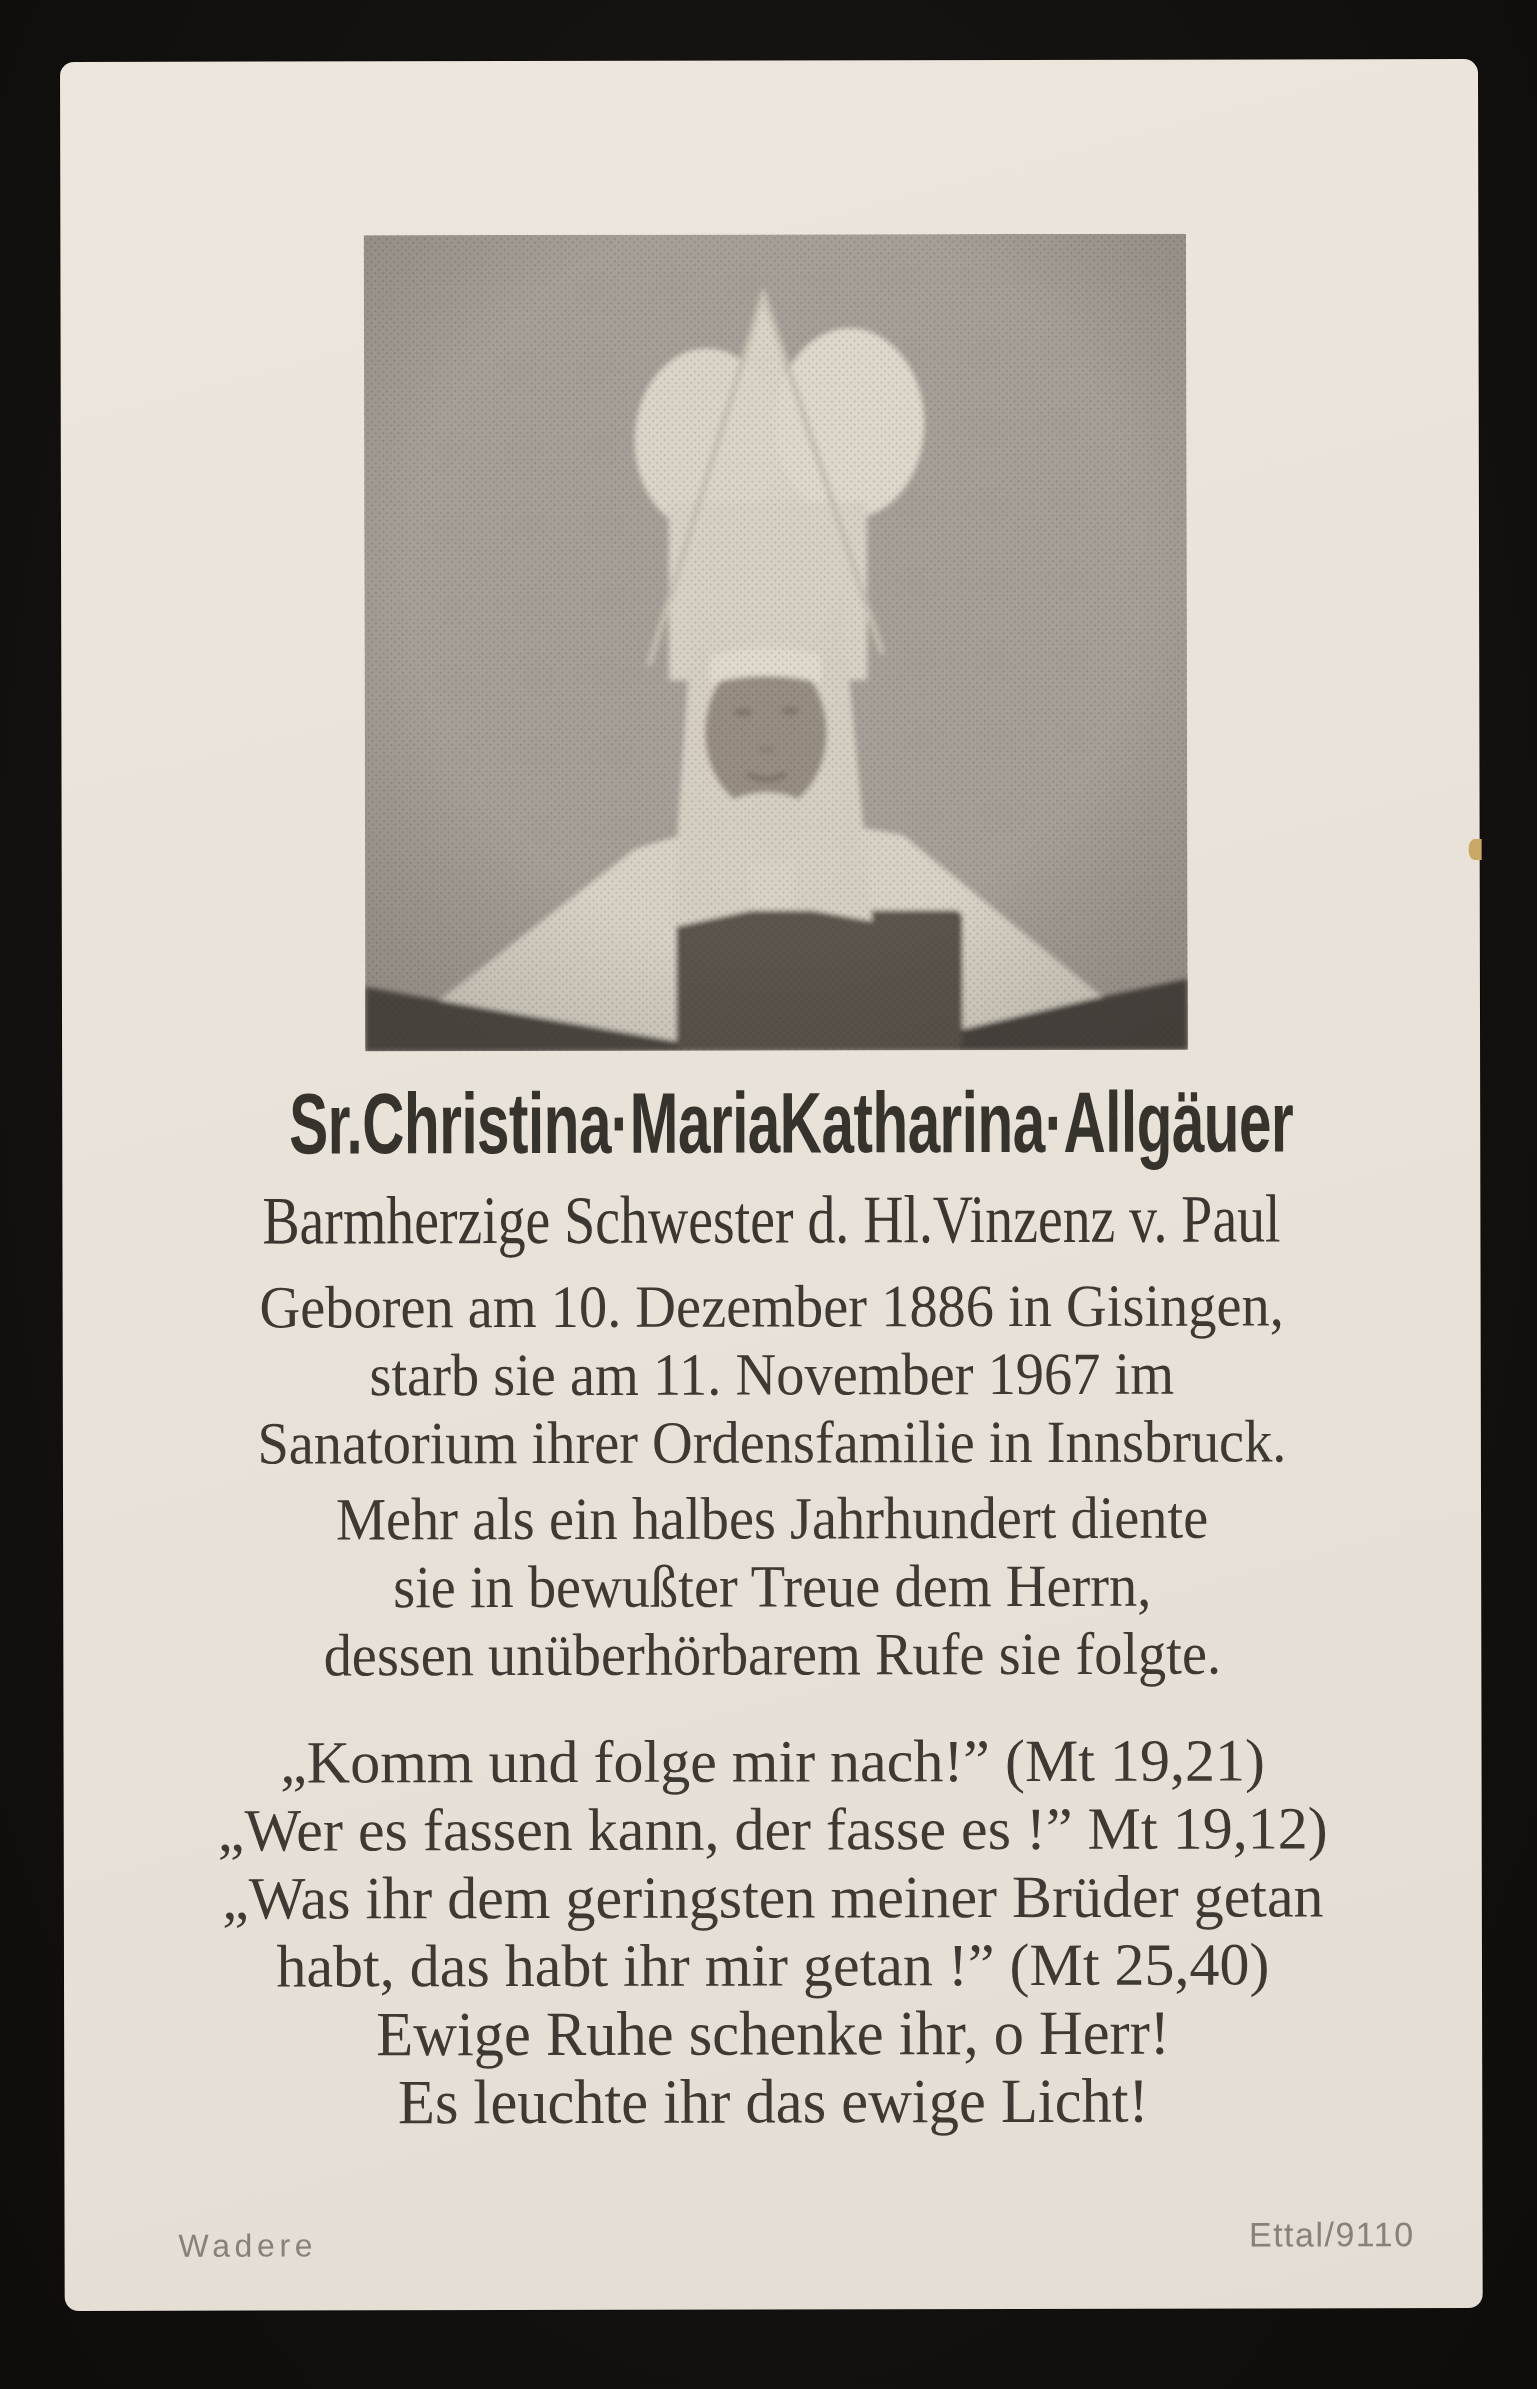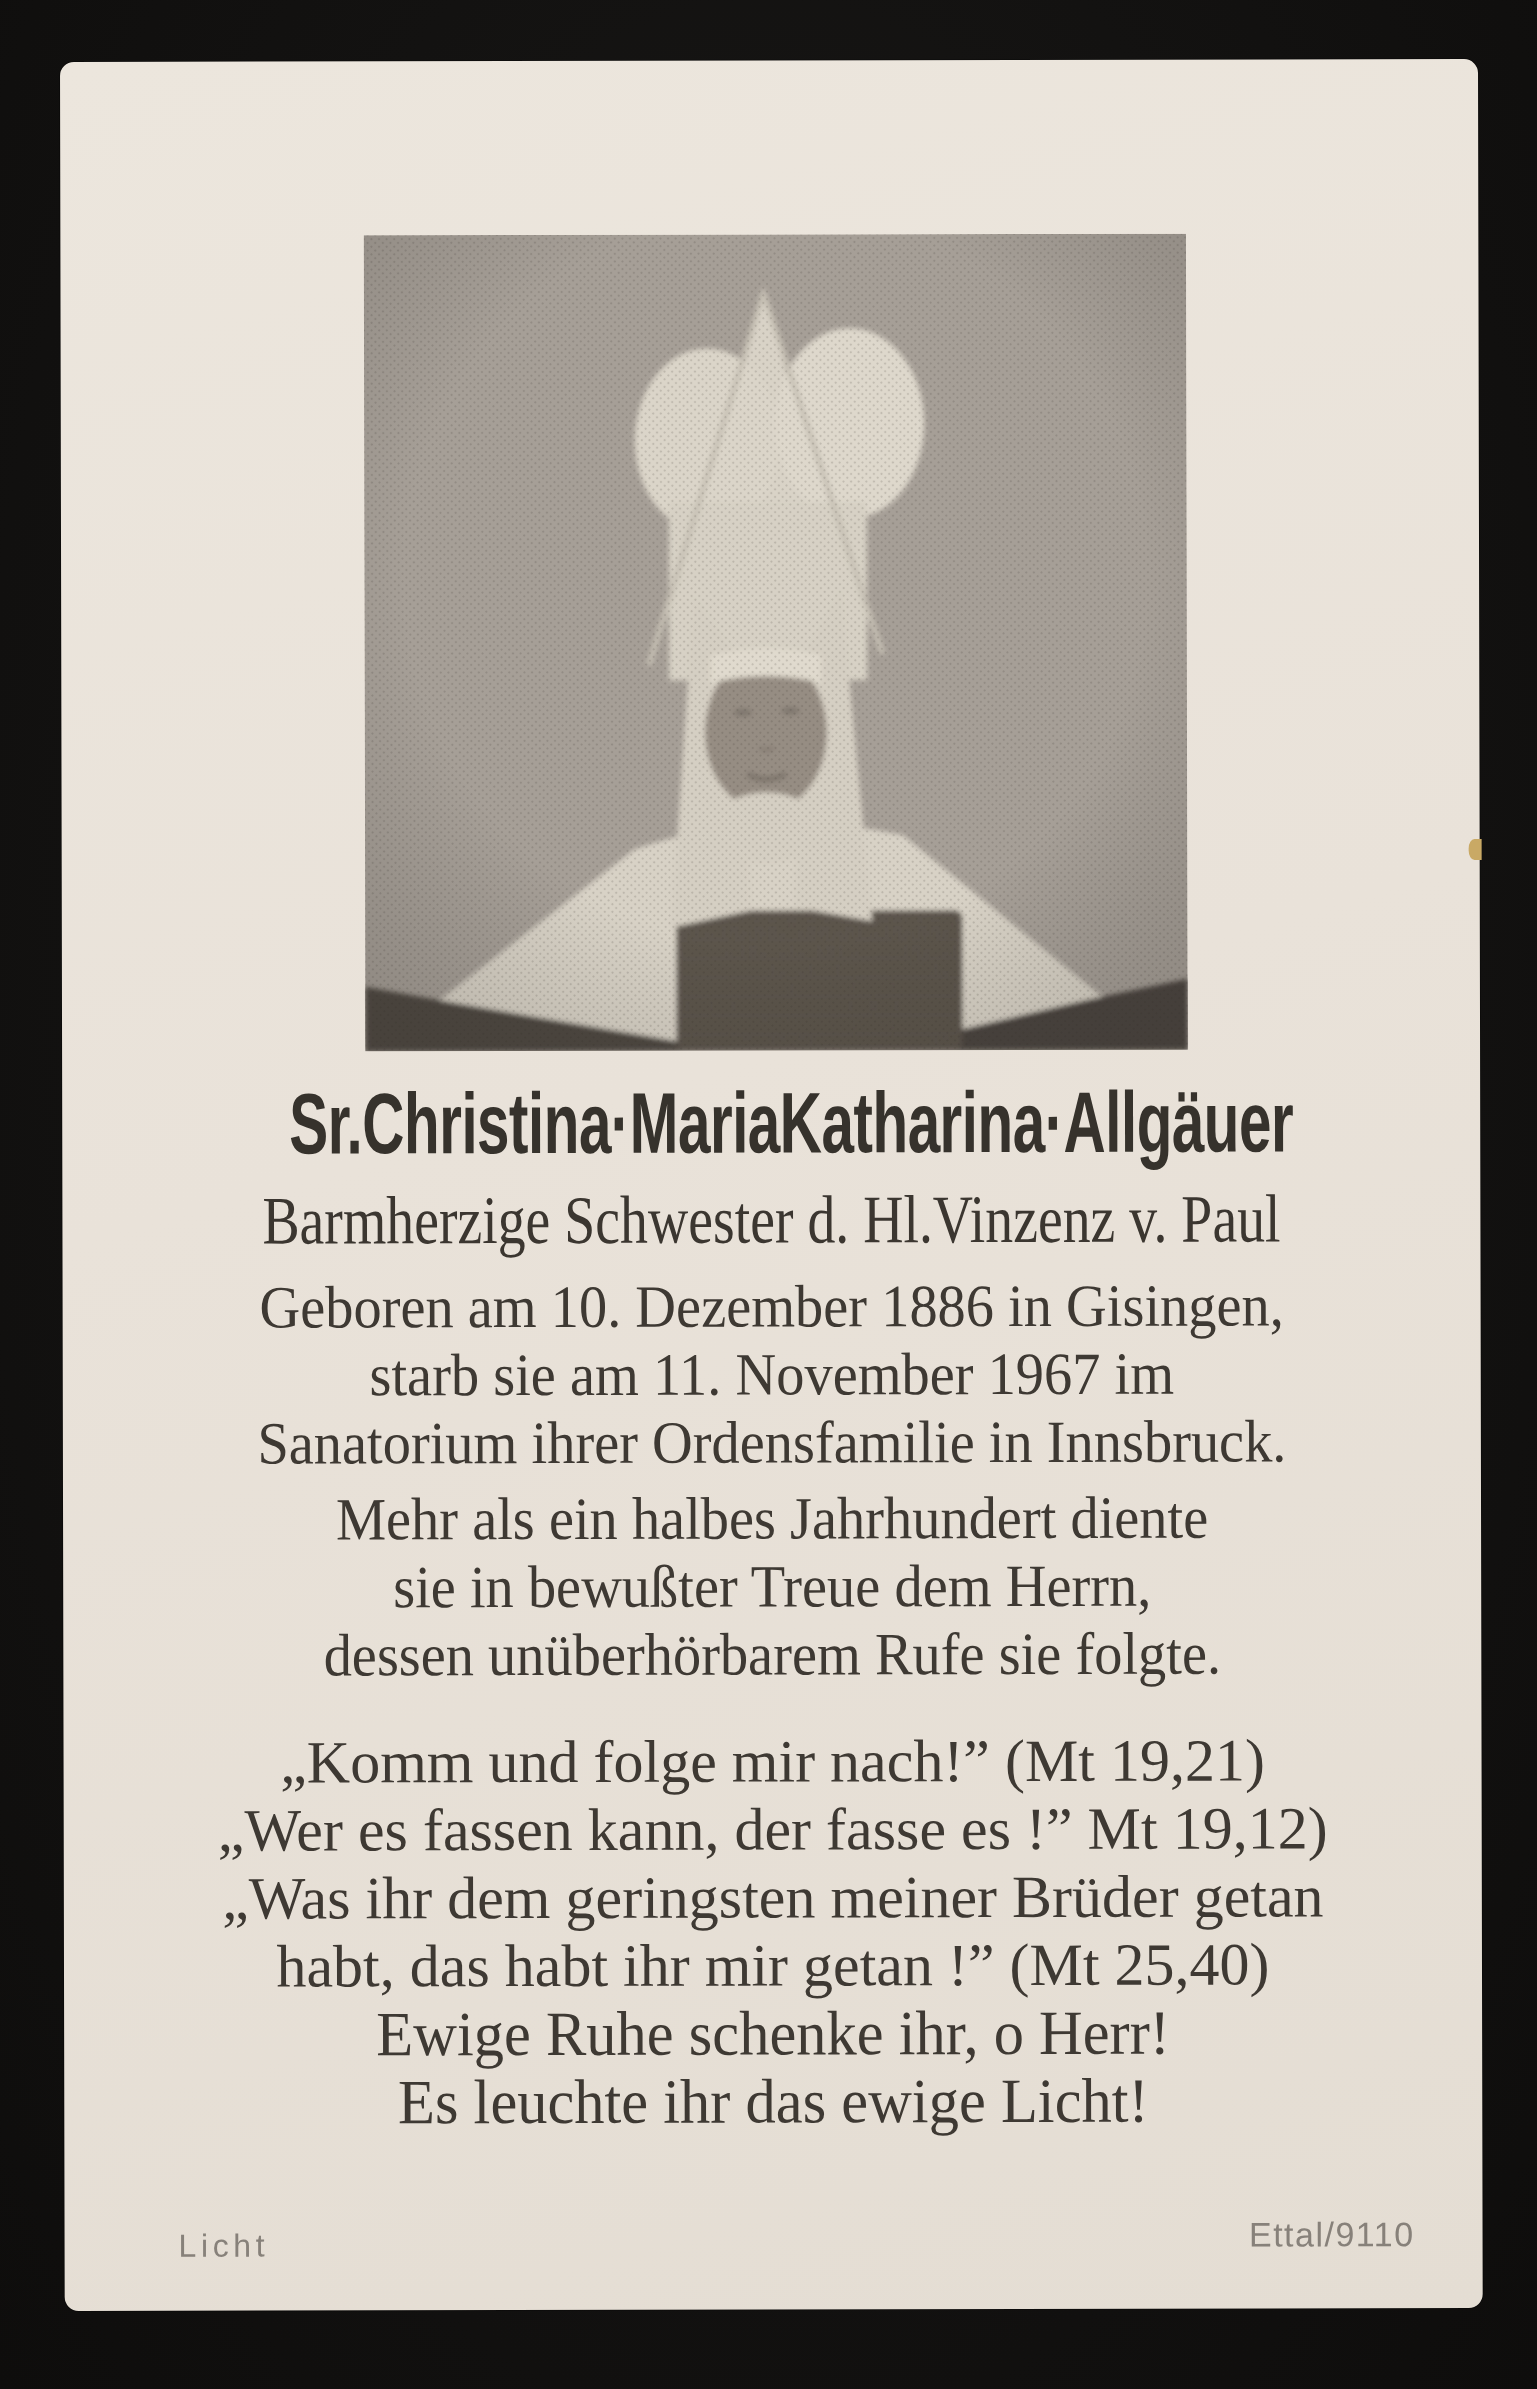--- a/index.html
+++ b/index.html
@@ -145,19 +145,19 @@
       <div class="line">„Wer es fassen kann, der fasse es !” Mt 19,12)</div>
       <div class="line">„Was ihr dem geringsten meiner Brüder getan</div>
       <div class="line">habt, das habt ihr mir getan !” (Mt 25,40)</div>
     </div>
 
     <div class="txt para p-prayer">
       <div class="line">Ewige Ruhe schenke ihr, o Herr!</div>
       <div class="line">Es leuchte ihr das ewige Licht!</div>
     </div>
 
-    <div class="footer-mark footer-left">Licht</div>
+    <div class="footer-mark footer-left">Wadere</div>
     <div class="footer-mark footer-right">Ettal/9110</div>
 
     <div class="paper-nick"></div>
   </div>
 </div>
 
 
 </body></html>

